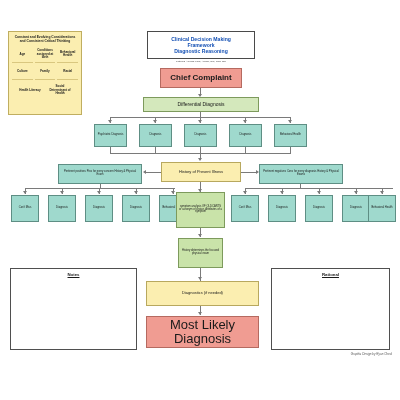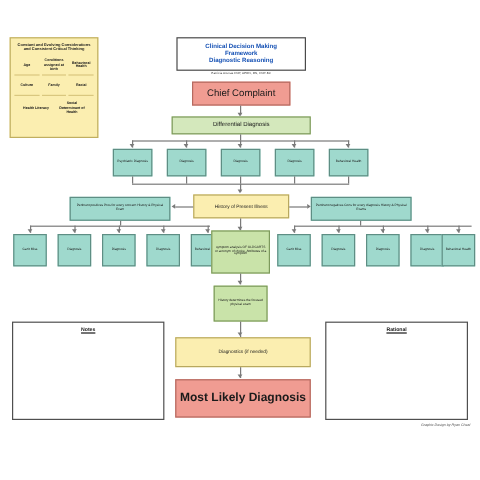--- a/index.html
+++ b/index.html
@@ -32,22 +32,22 @@
   }
   .teal{background:#9fd9cd;border-color:#5e8e84;}
   .green{background:#d4e8bc;border-color:#7d9a5c;}
   .green2{background:#c9e3a9;border-color:#7d9a5c;}
   .yellow{background:#fbeeb0;border-color:#b8a85e;}
   .red{background:#f09c92;border-color:#b56a60;}
 
   .tiny{font-size:2.7px;}
   .small{font-size:4px;}
   .med{font-size:5px;}
-  .big{font-size:8px;font-weight:normal;}
-  .huge{font-size:10px;font-weight:bold;}
+  .big{font-size:8px;font-weight:bold;}
+  .huge{font-size:13px;font-weight:normal;}
 
   
   #title-box{
     position:absolute;left:147px;top:31px;width:108px;height:28px;
     background:#ffffff;border:1px solid #4a4a4a;box-sizing:border-box;
     display:flex;flex-direction:column;align-items:center;justify-content:center;
   }
   #title-box .tline{
     color:#1450b4;font-weight:bold;font-size:5.1px;line-height:1.22;
   }

